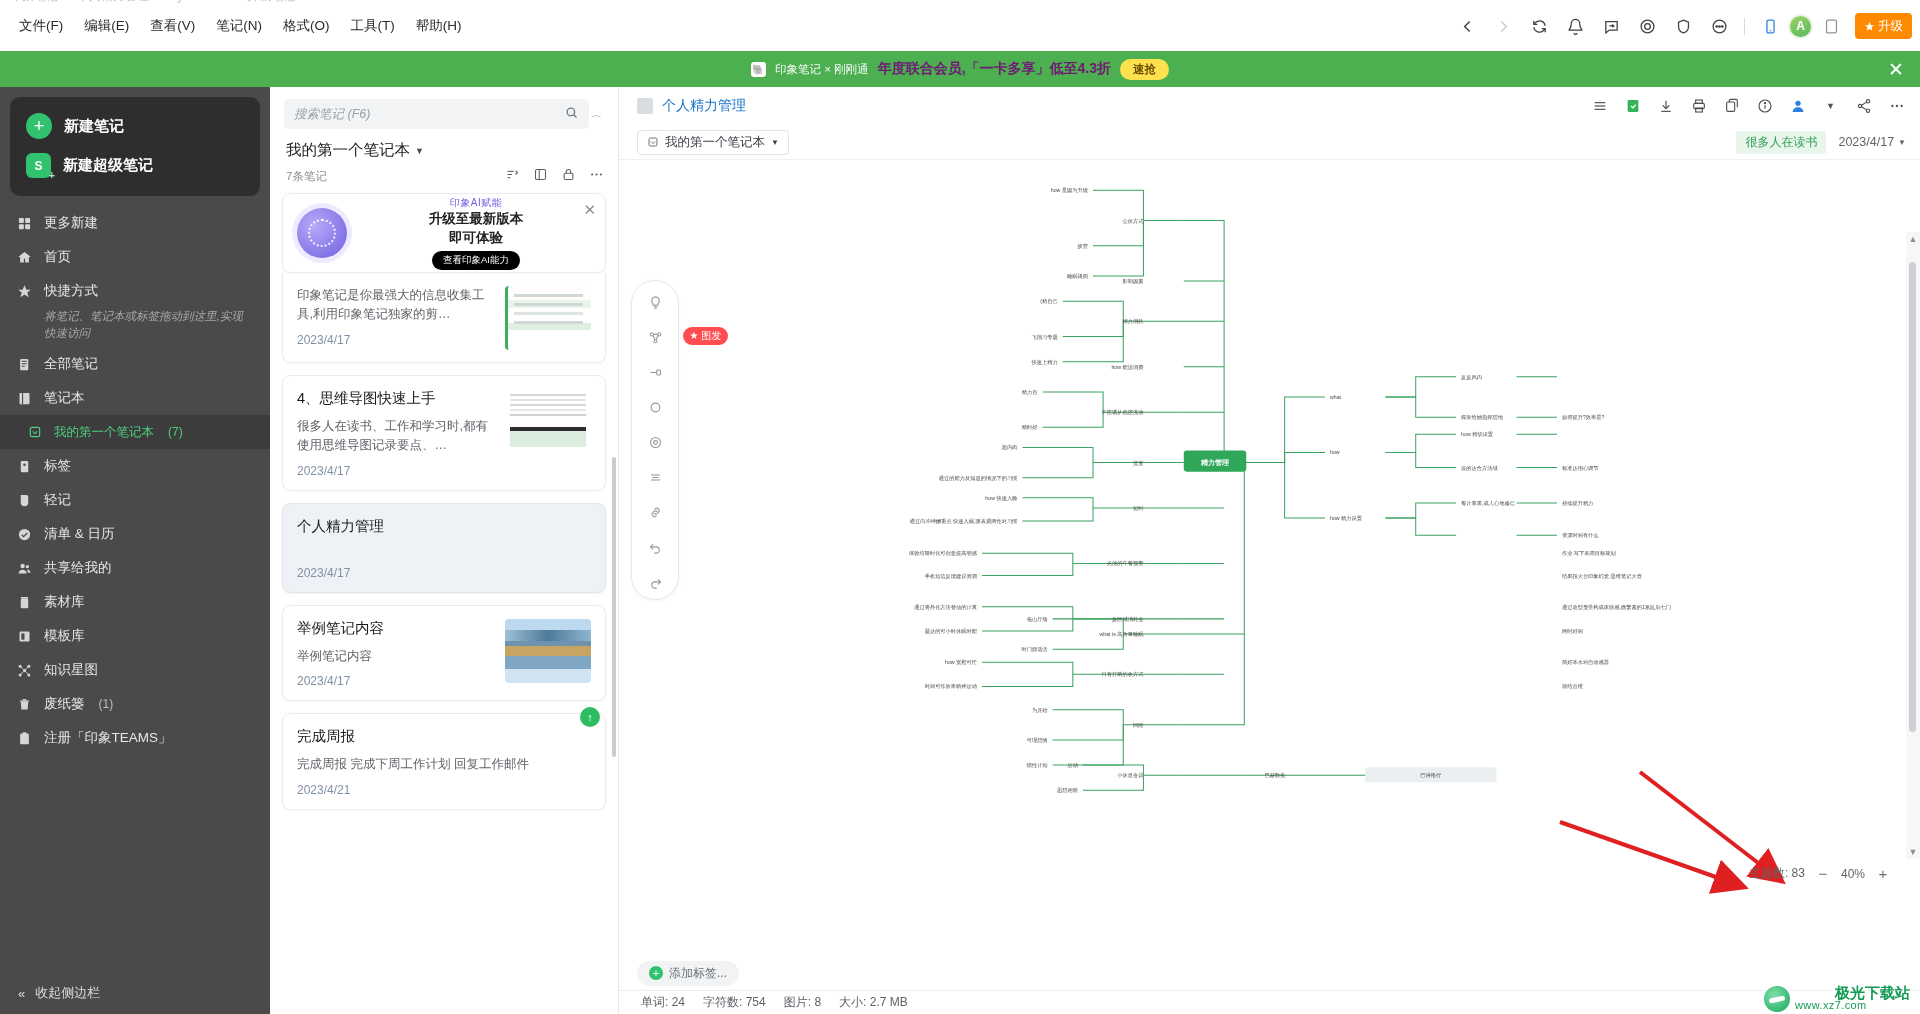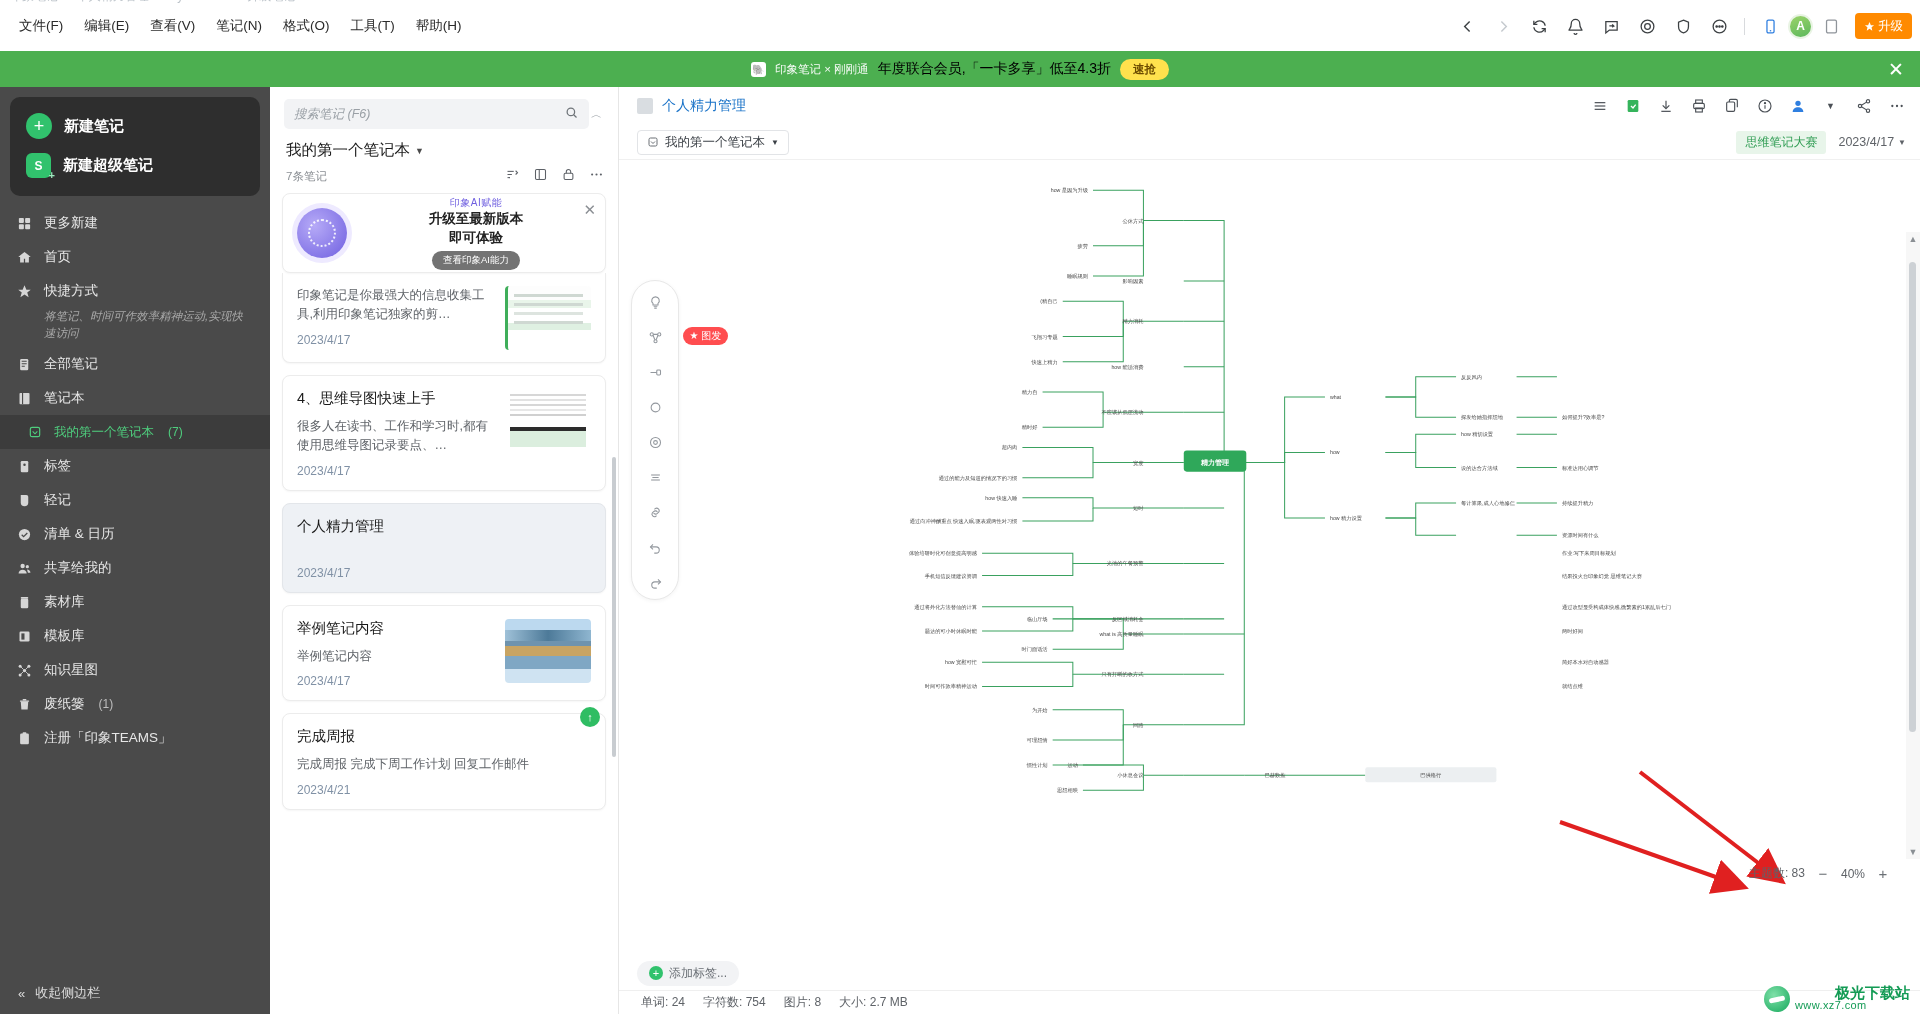--- a/index.html
+++ b/index.html
@@ -39,21 +39,21 @@
      border-radius:4px; display:flex; align-items:center; gap:3px; padding:0 9px;
      margin-left:6px; white-space:nowrap; }
 
   
   .promo { position:absolute; left:0; top:51px; width:1920px; height:36px;
      background:#4caf50; display:flex; align-items:center; justify-content:center;
      gap:9px; color:#fff; }
   .promo .logo-mark { width:15px; height:15px; border-radius:3px; background:#fff;
      color:#4caf50; font-size:10px; display:flex; align-items:center; justify-content:center; }
   .promo .p-brand { font-size:11.5px; color:#ffffff; opacity:.95; white-space:nowrap; }
-  .promo .p-main { font-size:14px; font-weight:normal; color:#000000; white-space:nowrap; }
+  .promo .p-main { font-size:14px; font-weight:bold; color:#701a75; white-space:nowrap; }
   .promo .p-cta { background:#ffe14d; color:#6b4b00; font-size:11.5px; font-weight:bold;
      border-radius:11px; padding:3px 13px; white-space:nowrap; }
   .promo .p-close { position:absolute; right:16px; top:50%; transform:translateY(-50%);
      font-size:19px; color:#fff; line-height:1; }
 
   
   .sidebar { position:absolute; left:0; top:87px; width:270px; height:927px;
      background:#4a4a4a; color:#e8e8e8; overflow:hidden; }
   .newnote-card { margin:10px 10px 6px 10px; background:#2e2e2e; border-radius:10px;
      padding:9px 0 11px 0; }
@@ -105,21 +105,21 @@
      margin-bottom:0; position:relative; display:flex; align-items:center; padding:0 14px;
      box-shadow:0 1px 2px rgba(0,0,0,.04); }
   .ad-orb { width:50px; height:50px; border-radius:50%;
      background:radial-gradient(circle at 35% 35%,#b6aaf7,#6f5fe0); position:relative; flex:0 0 50px;
      box-shadow:0 0 0 5px #eeeaff; }
   .ad-orb:before { content:""; position:absolute; inset:11px; border-radius:50%;
      border:2px dotted #fff; opacity:.85; }
   .ad-text { margin-left:14px; text-align:center; flex:1; }
   .ad-kicker { font-size:10px; color:#6f5fe0; letter-spacing:.5px; }
   .ad-main { font-size:13.5px; font-weight:bold; color:#222; line-height:1.35; }
-  .ad-btn { display:inline-block; margin-top:4px; background:#737373; color:#fff;
+  .ad-btn { display:inline-block; margin-top:4px; background:#000000; color:#fff;
      font-size:9.5px; border-radius:10px; padding:3px 11px; }
   .ad-close { position:absolute; right:9px; top:7px; font-size:15px; color:#8b8f94; }
 
   .note-card { border:1px solid #ececec; border-top:none; background:#fff;
      padding:13px 14px 12px 14px; display:flex; gap:10px; }
   .note-card.first { border-top:none; border-radius:0 0 8px 8px; margin-bottom:12px;
      box-shadow:0 1px 2px rgba(0,0,0,.04); }
   .note-card.standalone { border:1px solid #ececec; border-radius:8px; margin-bottom:12px;
      box-shadow:0 1px 2px rgba(0,0,0,.04); }
   .note-card.selected { background:#eef1f5; border-color:#e3e6ea; }
@@ -360,21 +360,21 @@
         <span class="nav-label">首页</span>
       </div>
       <div class="nav-item">
         <span class="nav-ico">
           <svg width="15" height="15" viewBox="0 0 24 24" fill="currentColor">
               <path d="M12 2l3 7h7l-5.6 4.4L18.6 21 12 16.8 5.4 21l2.2-7.6L2 9h7z"></path>
             </svg>
         </span>
         <span class="nav-label">快捷方式</span>
       </div>
-      <div class="nav-hint">将笔记、时间可作效率精神运动,实现快速访问</div>
+      <div class="nav-hint">将笔记、笔记本或标签拖动到这里,实现快速访问</div>
 
       <div class="nav-item">
         <span class="nav-ico">
           <svg width="15" height="15" viewBox="0 0 24 24" fill="currentColor">
               <rect x="5" y="3" width="13" height="18" rx="2"></rect>
               <rect x="7.5" y="6" width="8" height="1.6" fill="#4a4a4a"></rect>
               <rect x="7.5" y="10" width="8" height="1.6" fill="#4a4a4a"></rect>
               <rect x="7.5" y="14" width="5" height="1.6" fill="#4a4a4a"></rect>
             </svg>
         </span>
@@ -682,21 +682,21 @@
     <div class="ed-subbar">
       <span class="nb-chip">
         <svg width="12" height="12" viewBox="0 0 24 24" fill="none" stroke="#6a6f75" stroke-width="2">
             <rect x="4" y="4" width="16" height="16" rx="3"></rect>
             <path d="M8 11l4 4 4-4"></path>
           </svg>
         <span>我的第一个笔记本</span>
         <span style="font-size:8px;">▼</span>
       </span>
       <span class="sub-right">
-        <span class="hist-chip">思维笔记大赛</span>
+        <span class="hist-chip">很多人在读书</span>
         <span class="date-chip">
           <span>2023/4/17</span>
           <span style="font-size:8px;">▼</span>
         </span>
       </span>
     </div>
 
     <div class="canvas">
 
       <div class="vtool">

